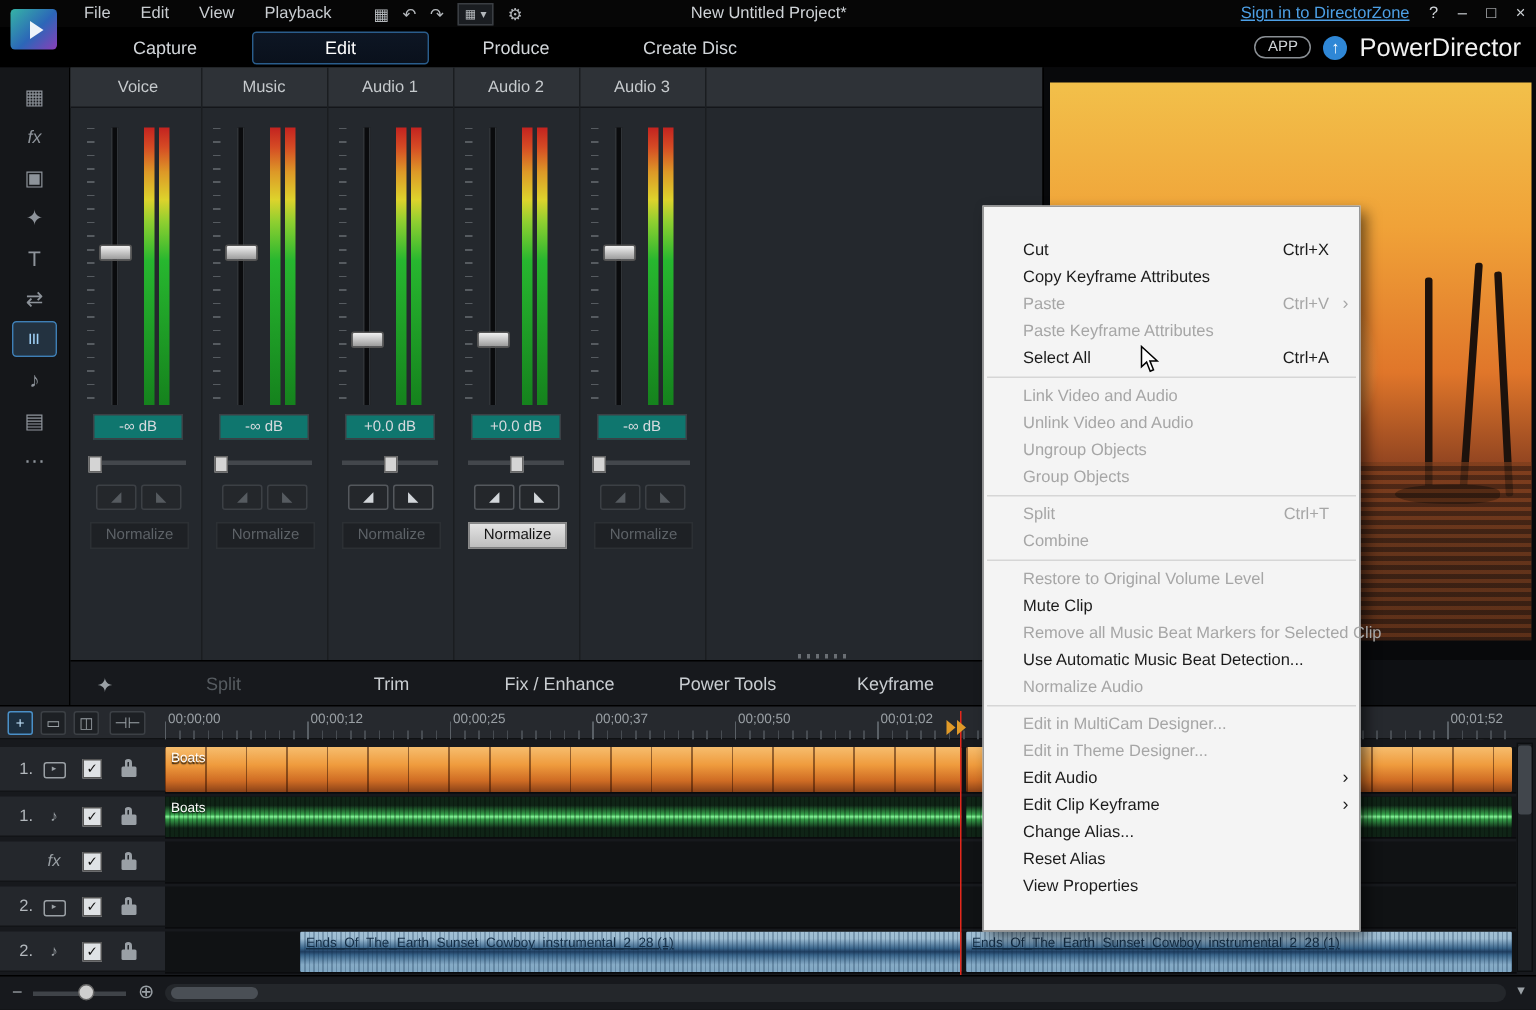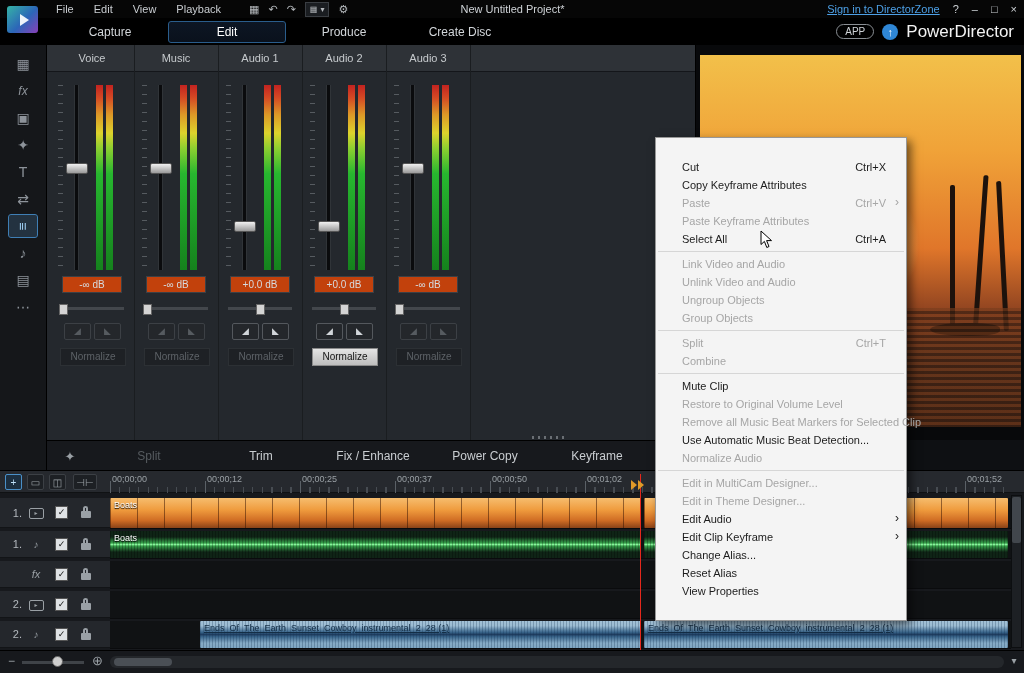--- a/index.html
+++ b/index.html
@@ -56,21 +56,21 @@
   .mx-col{position:absolute;top:26px;width:84px;height:369px;border-right:1px solid #1a1d20}
   .ticks{position:absolute;left:8px;top:14px;width:5px;height:185px;
            background:repeating-linear-gradient(to bottom,#565b60 0 1px,transparent 1px 9px)}
   .fader-track{position:absolute;left:24px;top:14px;width:3px;height:185px;background:#0a0b0d;
            border-left:1px solid #303438;border-right:1px solid #303438}
   .fader-handle{position:absolute;left:16px;width:20px;height:9px;border:1px solid #555;
            background:linear-gradient(#f0f0f0,#9a9a9a);border-radius:2px}
   .meter{position:absolute;top:14px;width:7px;height:185px;
      background:linear-gradient(to top,#15821d 0%,#27b72f 52%,#8fcf30 66%,#ddd32c 74%,#dd9827 84%,#d54a24 93%,#c32320 100%)}
   .m1{left:46px}.m2{left:56px}
-  .db-box{position:absolute;left:12px;top:205px;width:58px;height:15px;background:#c2410c;
+  .db-box{position:absolute;left:12px;top:205px;width:58px;height:15px;background:#0f766e;
            border:1px solid #3c4045;color:#d6dade;font-size:10px;text-align:center;line-height:15px}
   .pan-track{position:absolute;left:10px;top:236px;width:64px;height:3px;background:#43474c}
   .pan-handle{position:absolute;top:-3px;width:7px;height:9px;background:#d4d4d4;border:1px solid #666}
   .fadebtn{position:absolute;top:252px;width:25px;height:15px;background:#24272b;border:1px solid #3c4045;
            border-radius:2px;color:#565b60;font-size:9px;text-align:center;line-height:14px}
   .fb1{left:14px}.fb2{left:44px}
   .fadebtn.on{color:#d2d6da;border-color:#54585d}
   .normalize{position:absolute;left:10px;top:277px;width:64px;height:16px;font-size:10px;text-align:center;
            line-height:16px;color:#5d6267;background:#1e2125;border:1px solid #2c3034}
   .normalize.selected{background:linear-gradient(#e4e4e4,#bdbdbd);color:#141414;border:1px solid #8a8a8a}
@@ -339,21 +339,21 @@
     <div class="pv-water"></div>
   </div>
   <div id="pv-resize"></div>
 </div>
 
 <div id="toolbar">
   <div class="tb-icon">✦</div>
   <div class="tb-item disabled">Split</div>
   <div class="tb-item">Trim</div>
   <div class="tb-item">Fix / Enhance</div>
-  <div class="tb-item">Power Copy</div>
+  <div class="tb-item">Power Tools</div>
   <div class="tb-item">Keyframe</div>
 </div>
 <div id="toolbar-right"></div>
 <div id="grip"></div>
 
 <div id="tl-head">
   <div class="tl-tool active" style="left:5px">+</div>
   <div class="tl-tool" style="left:27px">▭</div>
   <div class="tl-tool" style="left:49px">◫</div>
   <div class="tl-tool" style="left:73px;width:24px">⊣⊢</div>
@@ -480,25 +480,25 @@
   </div>
   <div class="cm-sep"></div>
   <div class="cm-item disabled">
     <span class="cm-label">Split</span>
     <span class="cm-short">Ctrl+T</span>
   </div>
   <div class="cm-item disabled">
     <span class="cm-label">Combine</span>
   </div>
   <div class="cm-sep"></div>
+  <div class="cm-item disabled">
+    <span class="cm-label">Restore to Original Volume Level</span>
+  </div>
   <div class="cm-item">
     <span class="cm-label">Mute Clip</span>
-  </div>
-  <div class="cm-item disabled">
-    <span class="cm-label">Restore to Original Volume Level</span>
   </div>
   <div class="cm-item disabled">
     <span class="cm-label">Remove all Music Beat Markers for Selected Clip</span>
   </div>
   <div class="cm-item">
     <span class="cm-label">Use Automatic Music Beat Detection...</span>
   </div>
   <div class="cm-item disabled">
     <span class="cm-label">Normalize Audio</span>
   </div>

